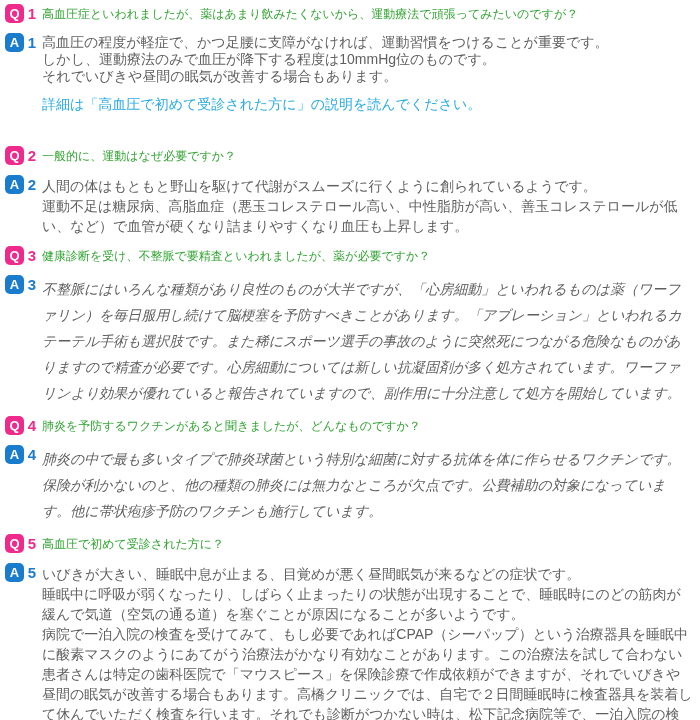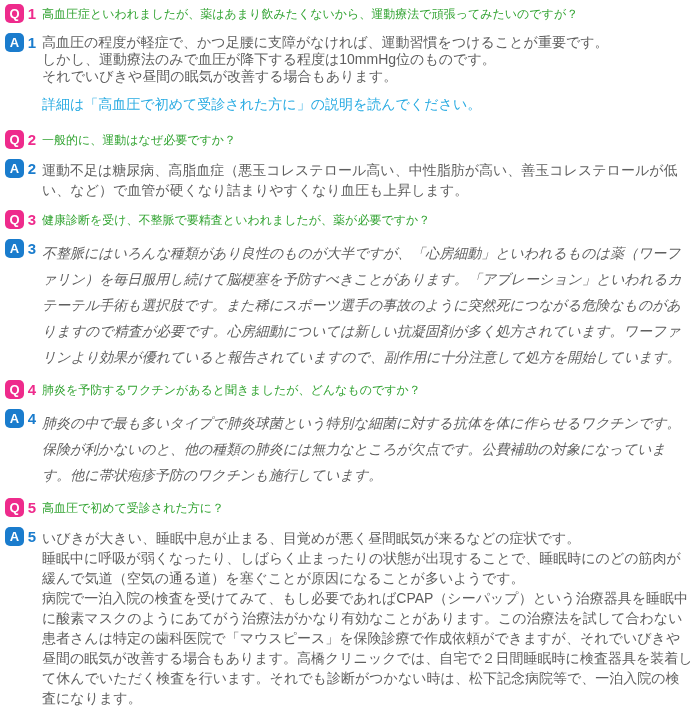--- a/index.html
+++ b/index.html
@@ -54,21 +54,21 @@
     flex: 1;
     max-width: 651px;
     color: var(--answer-color, #5f5f5f);
     font-size: 14px;
     line-height: 20px;
     padding-top: 1px;
   }
   .lh-tight .ans-line { line-height: 17px; }
   .lh-loose .ans-line { line-height: 26px; font-style: italic; }
 
-  .link-row { margin: 2px 0 16px 37px; }
+  .link-row { margin: 2px 0 32px 37px; }
   .detail-link {
     color: var(--link-color, #29abe2);
     font-size: 14px;
     line-height: 19px;
     text-decoration: none;
     cursor: pointer;
   }
 </style>
 </head>
 <body style="background: rgb(255, 255, 255);">
@@ -98,20 +98,21 @@
   <section class="qa">
     <div class="row q-row">
       <span class="badge q-badge"><span>Q</span></span>
       <span class="num q-num">2</span>
       <div class="q-text">一般的に、運動はなぜ必要ですか？</div>
     </div>
     <div class="row a-row">
       <span class="badge a-badge"><span>A</span></span>
       <span class="num a-num">2</span>
       <div class="text-col">
+          <div class="ans-line">人間の体はもともと野山を駆けて代謝がスムーズに行くように創られているようです。</div>
           <div class="ans-line">運動不足は糖尿病、高脂血症（悪玉コレステロール高い、中性脂肪が高い、善玉コレステロールが低い、など）で血管が硬くなり詰まりやすくなり血圧も上昇します。</div>
         </div>
     </div>
   </section>
 
   <section class="qa">
     <div class="row q-row">
       <span class="badge q-badge"><span>Q</span></span>
       <span class="num q-num">3</span>
       <div class="q-text">健康診断を受け、不整脈で要精査といわれましたが、薬が必要ですか？</div>

